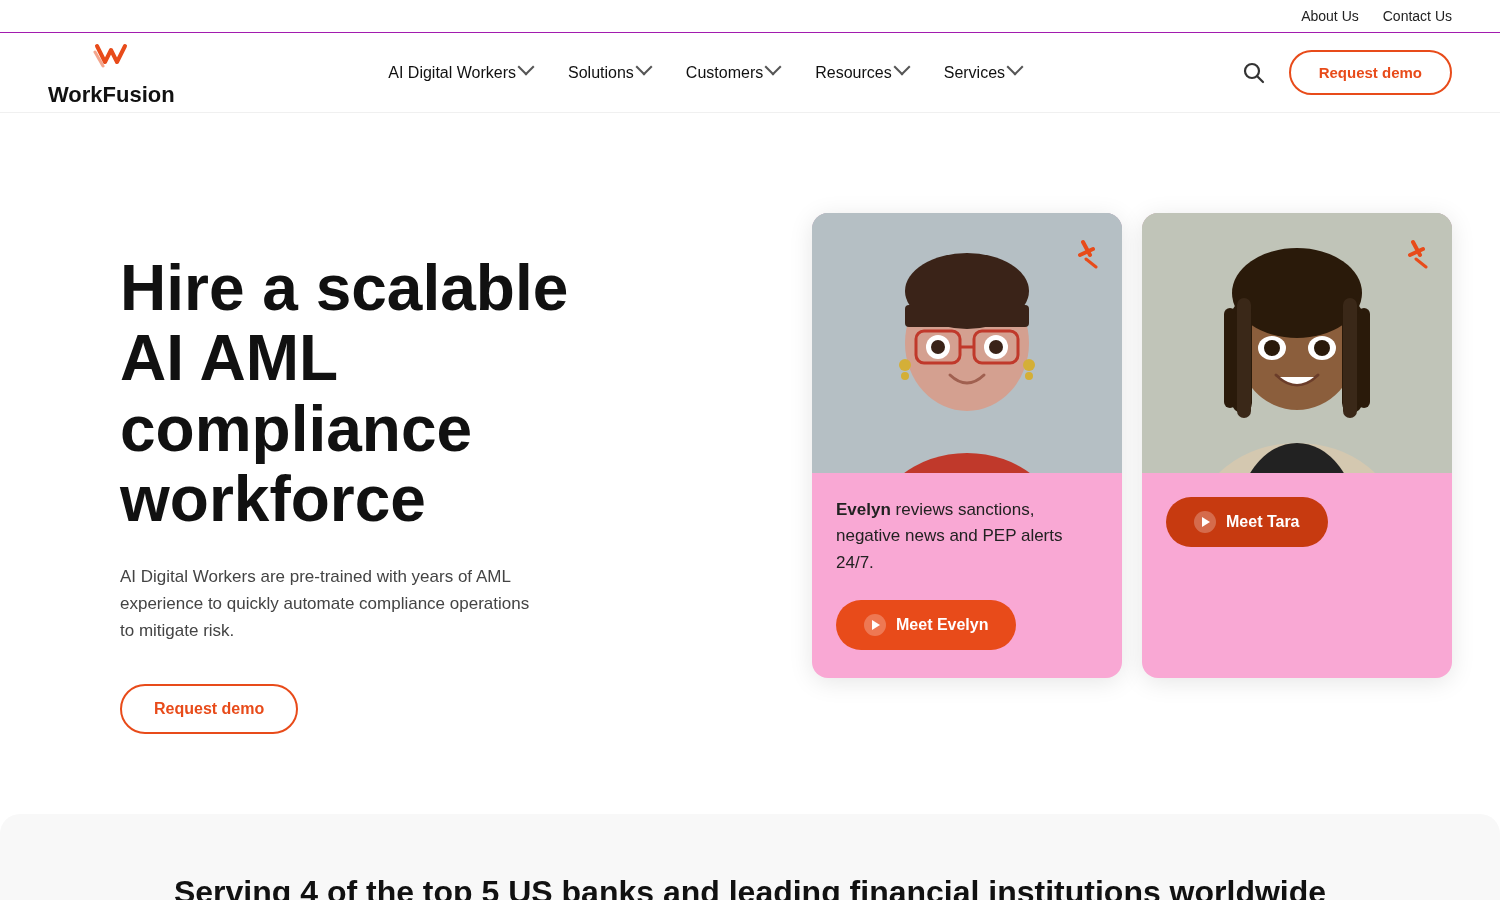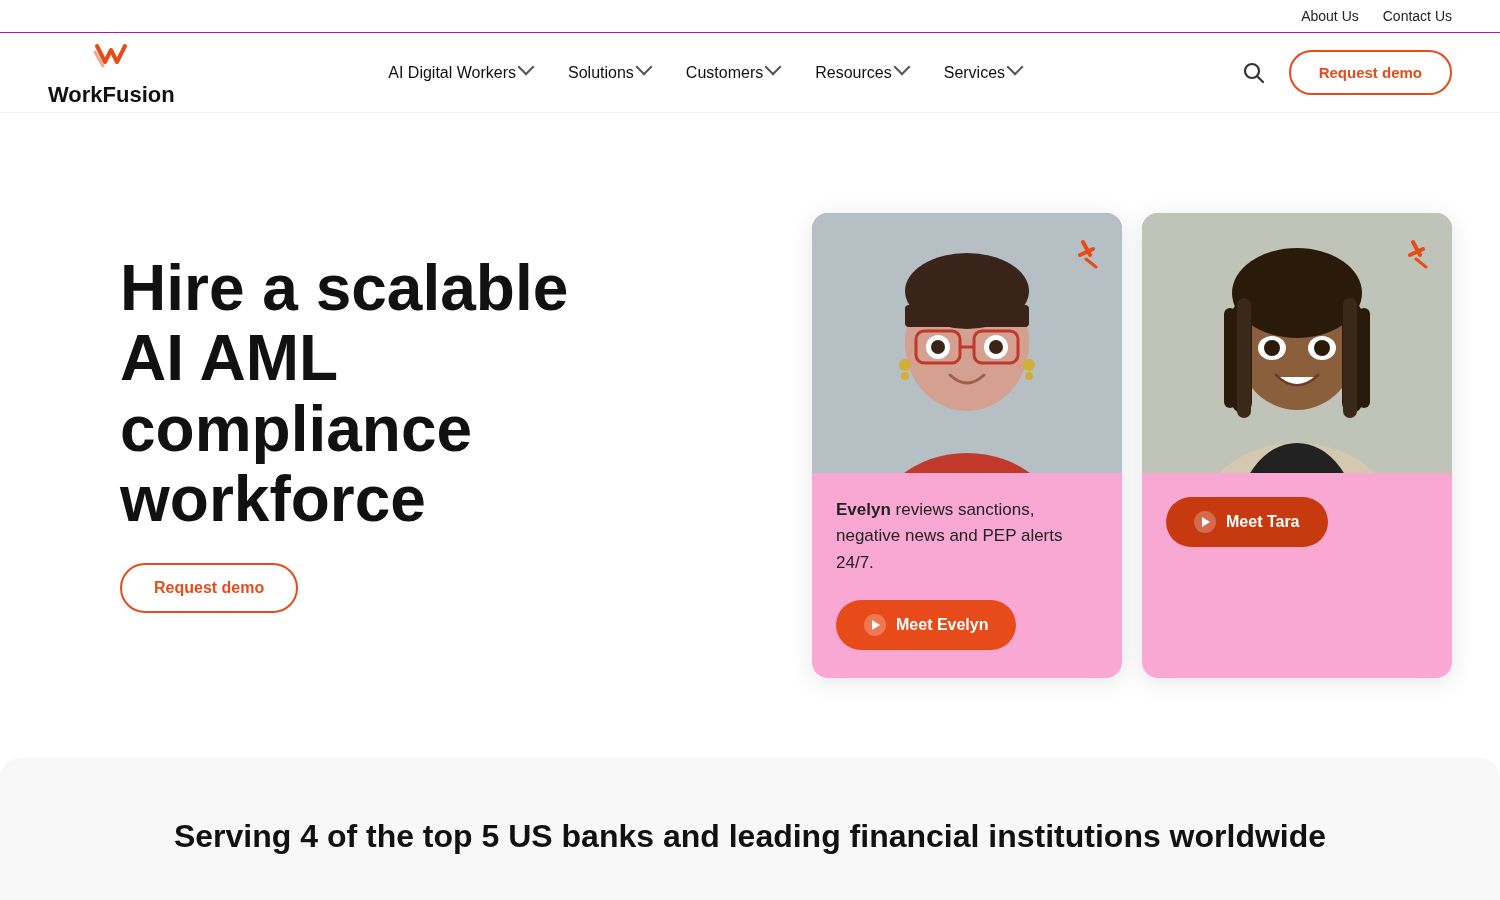--- a/index.html
+++ b/index.html
@@ -299,20 +299,21 @@
         <line x1="14" y1="14" x2="20" y2="20" stroke="#333" stroke-width="2.2" stroke-linecap="round"></line>
       </svg>
     </button>
     <button class="request-demo-btn">Request demo</button>
   </div>
 </nav>
 
 <section class="hero">
   <div class="hero-left">
     <h1 class="hero-title">Hire a scalable AI AML compliance workforce</h1>
+    <p class="hero-subtitle">AI Digital Workers are pre-trained with years of AML experience to quickly automate compliance operations to mitigate risk.</p>
     <button class="hero-cta">Request demo</button>
   </div>
 
   <div class="hero-cards">
 
     <div class="worker-card card-evelyn">
       <div class="card-image">
 
         <div class="sparks" style="top:24px;right:24px;">
           <svg width="50" height="50" viewBox="0 0 50 50">

